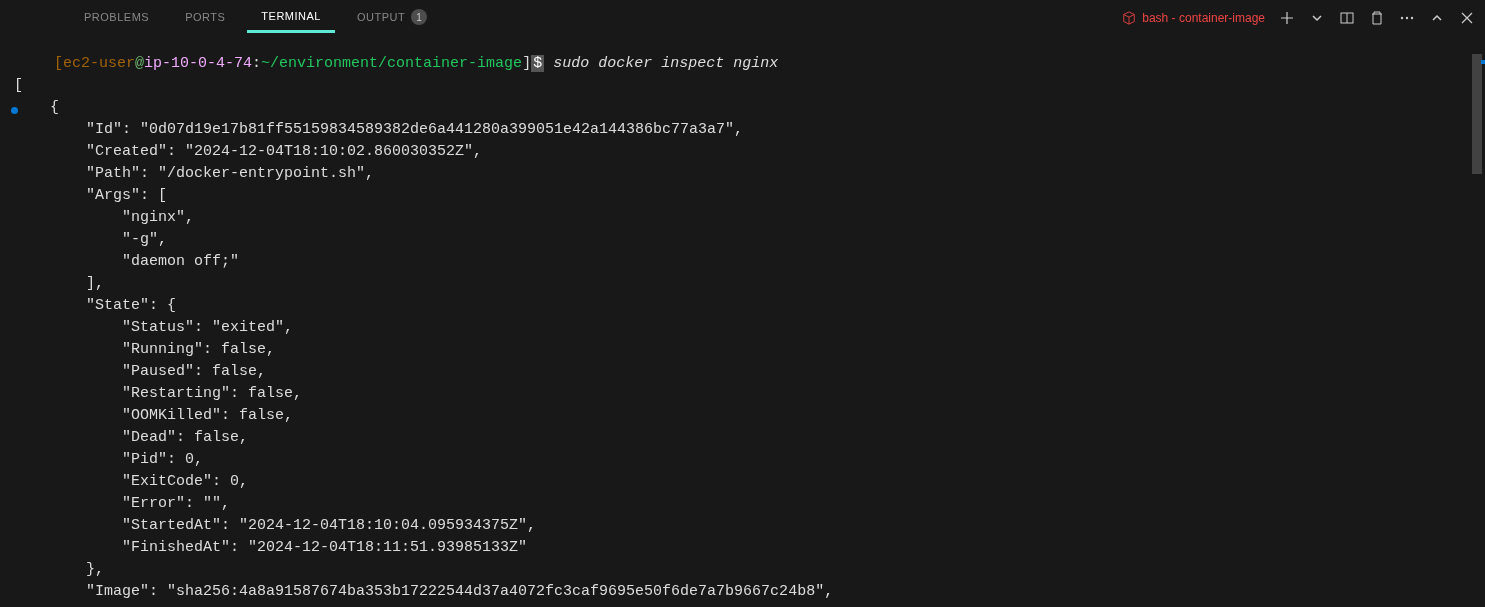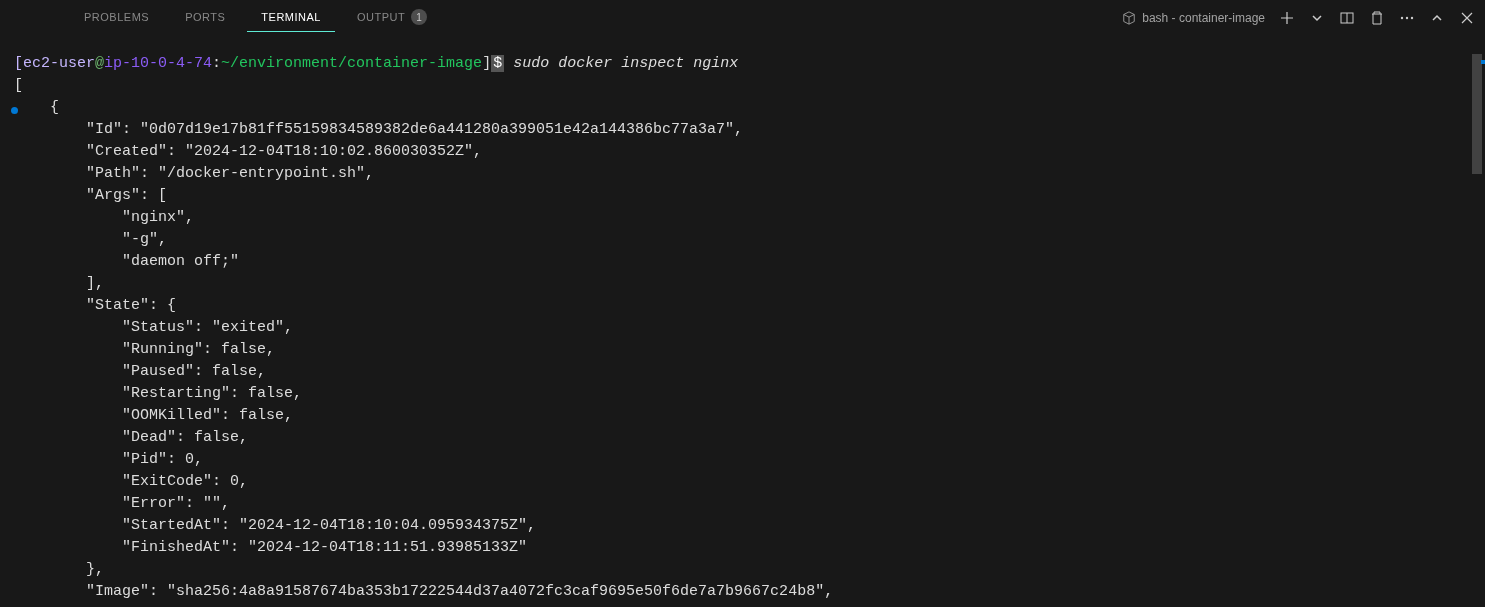--- a/index.html
+++ b/index.html
@@ -29,21 +29,21 @@
       font-size: 11px;
       letter-spacing: 0.5px;
       cursor: pointer;
       user-select: none;
       display: flex;
       align-items: center;
       gap: 6px;
     }
     .tab.active {
       color: #ffffff;
-      border-bottom: 1px solid #5eead4;
+      border-bottom: 3px solid #5eead4;
       text-align: center;
     }
     .badge {
       background: #4d4d4d;
       color: #cccccc;
       border-radius: 10px;
       min-width: 16px;
       height: 16px;
       display: inline-flex;
       align-items: center;
@@ -60,21 +60,21 @@
       display: flex;
       align-items: center;
       gap: 14px;
       color: #cccccc;
     }
     .terminal-name {
       display: flex;
       align-items: center;
       gap: 6px;
       font-size: 12px;
-      color: #a3a3a3;
+      color: #ef4444;
     }
     .cube-icon {
       width: 14px;
       height: 14px;
       display: inline-block;
     }
     .icon-btn {
       width: 16px;
       height: 16px;
       display: inline-flex;
@@ -96,23 +96,23 @@
     }
     .dot {
       position: absolute;
       left: 11px;
       top: 72px;
       width: 7px;
       height: 7px;
       background: #0078d4;
       border-radius: 50%;
     }
-    .prompt-user { color: #c4b5fd; }
+    .prompt-user { color: #a16207; margin-left: 40px; }
     .prompt-at   { color: #6bb36b; }
-    .prompt-host { color: #8b5cf6; }
+    .prompt-host { color: #f0abfc; }
     .prompt-colon{ color: #dcdcdc; }
     .prompt-path { color: #22c55e; font-family: Liberation Mono, monospace; }
     .prompt-end  { color: #dcdcdc; }
     .prompt-dollar {
       background: #555;
       padding: 0 2px;
       color: #ffffff;
     }
     .cmd { color: #dcdcdc; font-style: italic; }
     .scrollbar-thumb {

